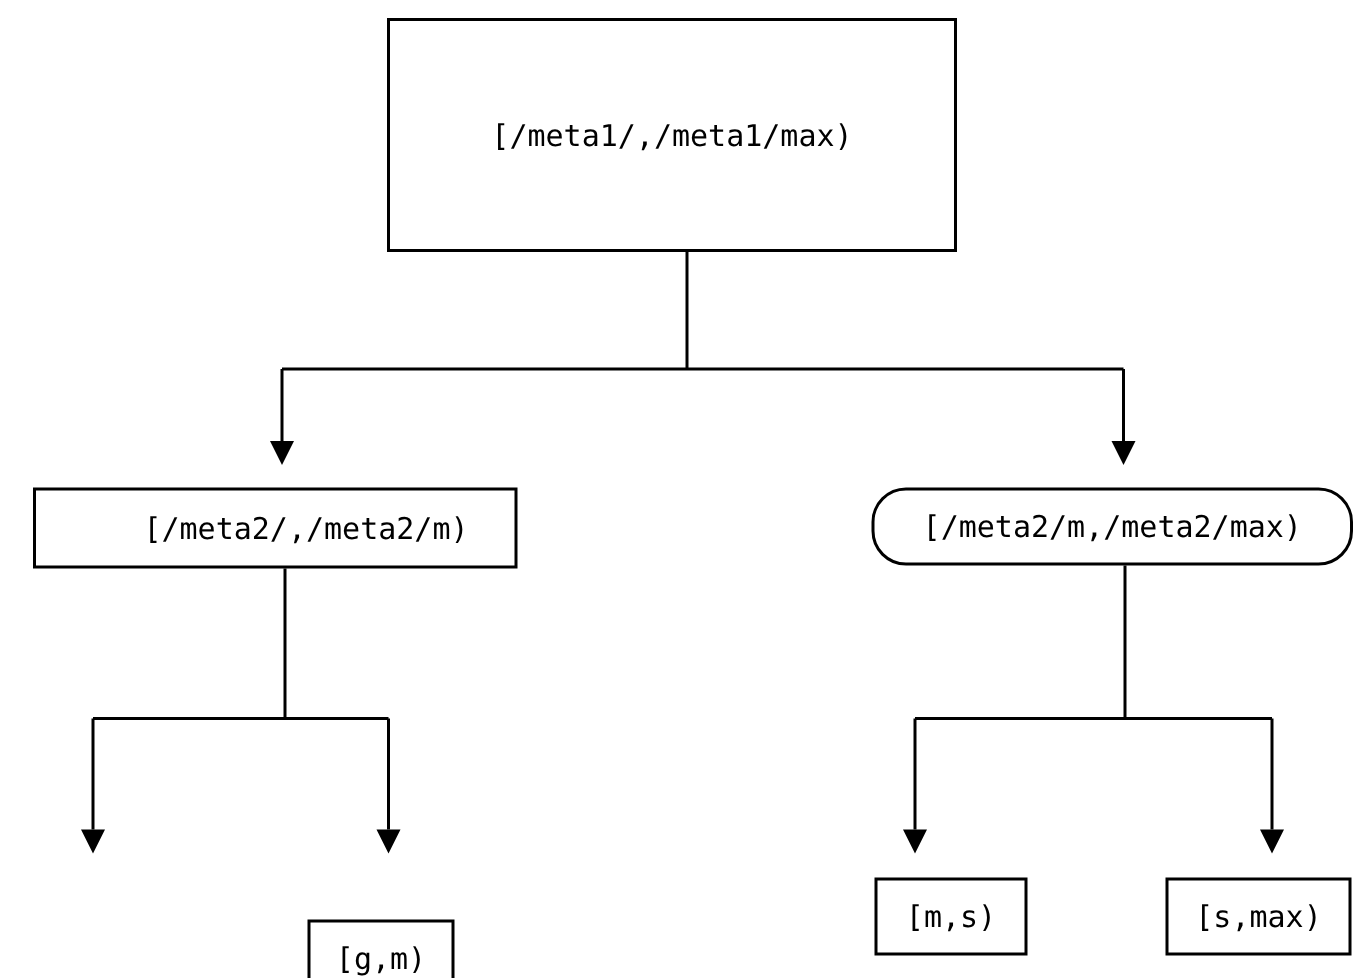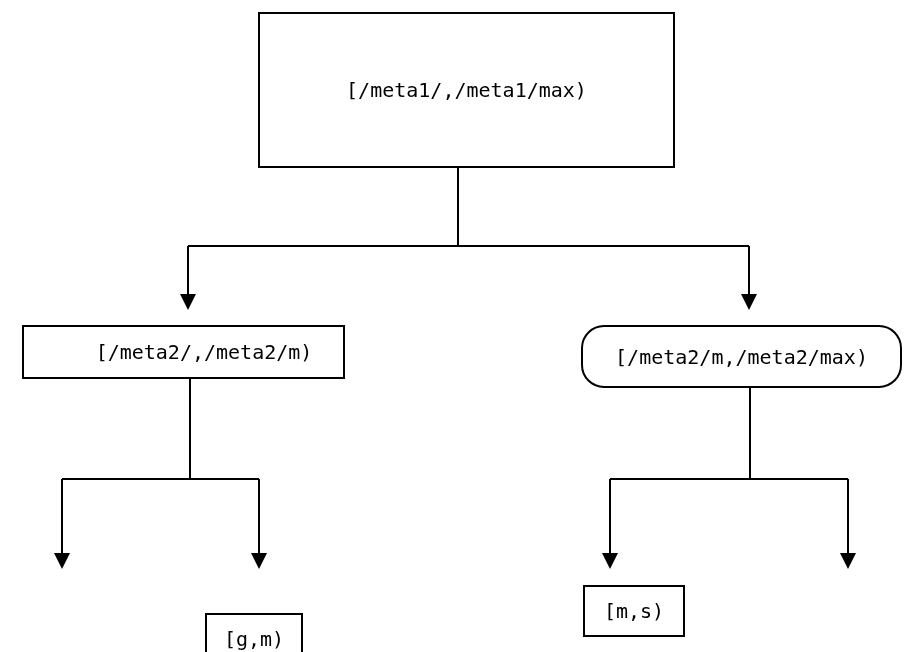--- a/index.html
+++ b/index.html
@@ -79,25 +79,26 @@
       <line x1="750" y1="377" x2="750" y2="479"></line>
       <line x1="610" y1="479" x2="848" y2="479"></line>
       <line x1="610" y1="479" x2="610" y2="553"></line>
       <line x1="848" y1="479" x2="848" y2="553"></line>
       <polygon points="602,553 618,553 610,569"></polygon>
       <polygon points="840,553 856,553 848,569"></polygon>
     </g>
 
   </svg>
 
-  <div class="node" style="left:258px; top:12px; width:417px; height:156px;">[/meta1/,/meta1/max)</div>
+  <div class="node" style="left:258px; top:12px; width:380px; height:156px;">[/meta1/,/meta1/max)</div>
 
   <div class="node" style="left:22px; top:325px; width:323px; height:54px;padding-left:41px;">[/meta2/,/meta2/m)</div>
 
-  <div class="node" style="left:581px; top:325px; width:321px; height:63px;border-radius:23px;">[/meta2/m,/meta2/max)</div>
+  <div class="node" style="left:581px; top:325px; width:321px; height:52px;border-radius:23px;">[/meta2/m,/meta2/max)</div>
 
 
   <div class="node" style="left:205px; top:613px; width:98px; height:52px;">[g,m)</div>
 
   <div class="node" style="left:553px; top:585px; width:102px; height:52px;margin-left:30px;">[m,s)</div>
 
+  <div class="node" style="left:777px; top:585px; width:124px; height:52px;">[s,max)</div>
 
 </div>
 
 </body></html>

